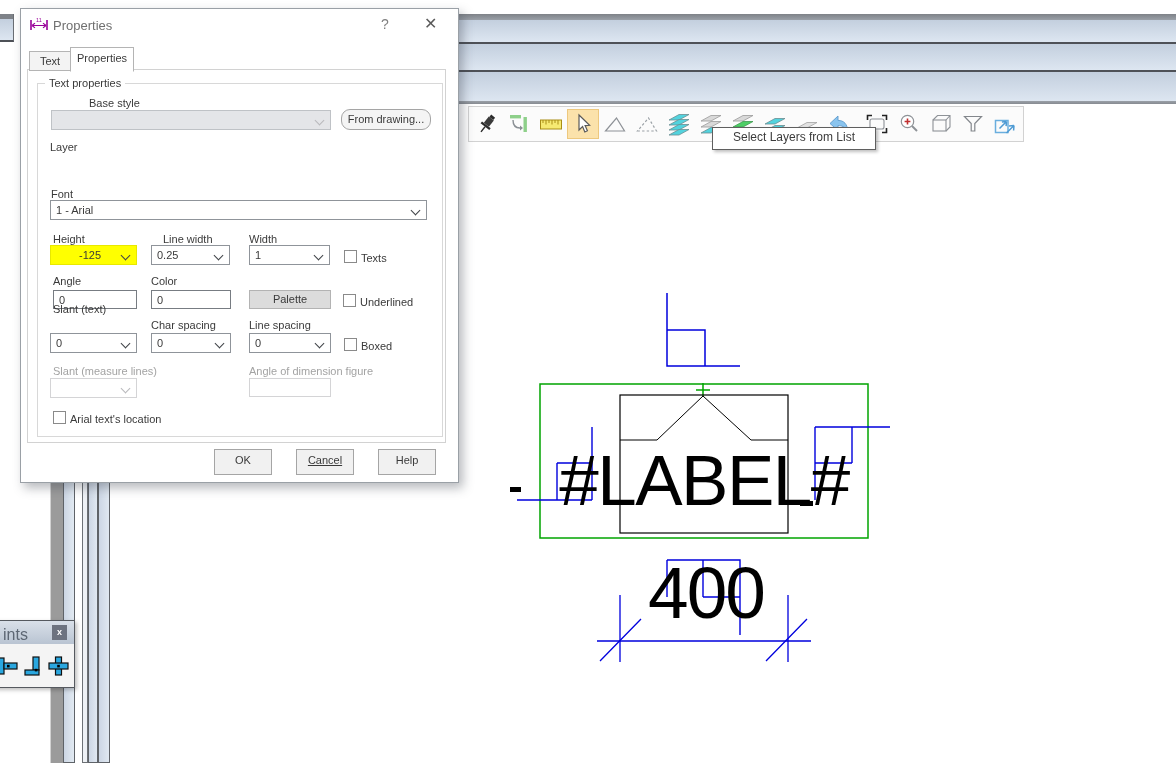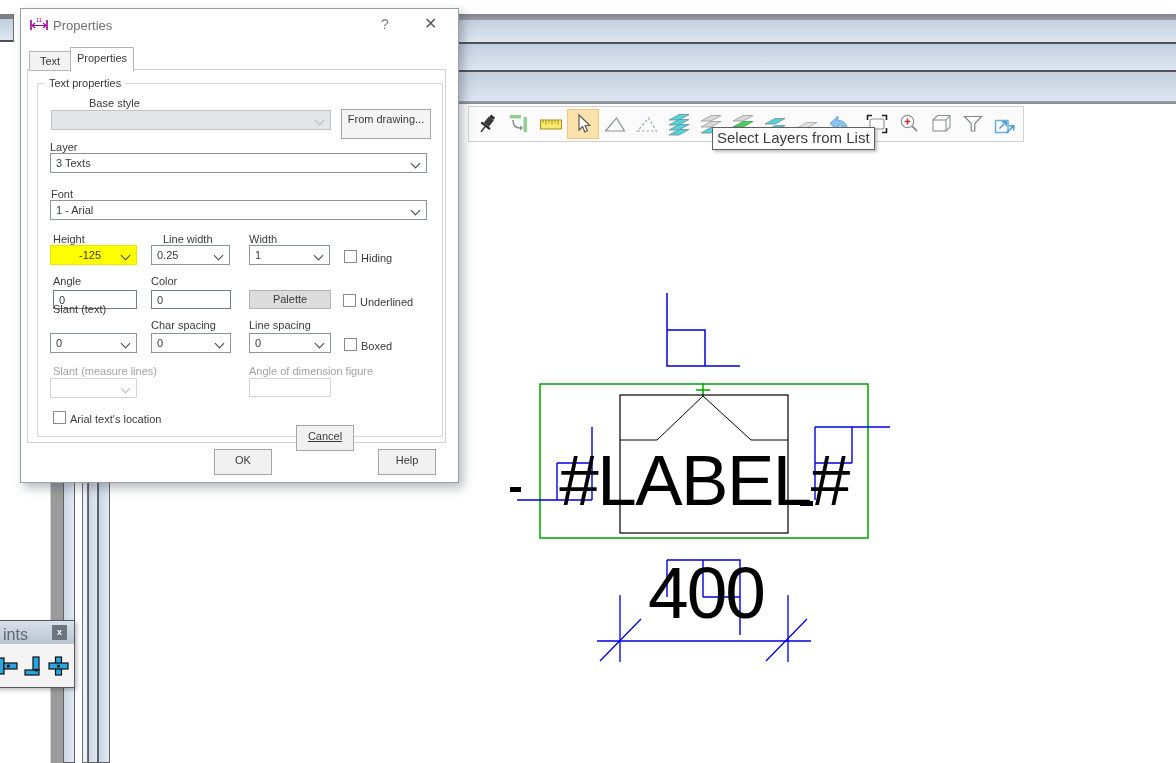--- a/index.html
+++ b/index.html
@@ -38,22 +38,22 @@
   .inputbox.dis{border-color:#d4d4d6;}
   .cb{width:13px;height:13px;border:1px solid #8a8a8a;background:#fff;box-sizing:border-box;}
   .btn{background:#f1f1f1;border:1px solid #a5a5a5;text-align:center;line-height:20px;height:26px;box-sizing:border-box;cursor:default;}
   .btn.flat{background:#dcdcdc;border-color:#b3b3b3;}
   
   .toolbar{left:468px;top:106px;height:34px;display:flex;align-items:center;gap:2px;padding:0 3px;
            background:#fbfbfb;border:1px solid #d2d2d2;z-index:4;}
   .tool{width:30px;height:28px;display:flex;align-items:center;justify-content:center;}
   .tool.active{background:#fbe2ab;outline:1px solid #edc87e;}
   .tool.gap{margin-left:6px;}
-  .tooltip{left:712px;top:127px;height:21px;line-height:19px;padding:0 4px;background:#fff;
-           border:1px solid #5f5f5f;box-shadow:2px 2px 3px rgba(0,0,0,.25);font-size:15px;color:#3c3c3c;z-index:6;white-space:nowrap;}
+  .tooltip{left:712px;top:127px;height:21px;line-height:19px;padding:0 20px;background:#fff;
+           border:1px solid #5f5f5f;box-shadow:2px 2px 3px rgba(0,0,0,.25);font-size:12px;color:#3c3c3c;z-index:6;white-space:nowrap;}
   
   .pts-panel{left:-16px;top:620px;width:89px;height:66px;background:#f0f0f0;border:1px solid #55595f;z-index:5;box-shadow:2px 2px 4px rgba(0,0,0,.25);}
   .pts-title{left:0;right:0;top:0;height:23px;background:linear-gradient(#d9e0e9,#b9c4d2);}
   .pts-title-text{left:18px;top:5px;font-size:16px;color:#5d6774;}
   .pts-close{right:7px;top:4px;width:15px;height:15px;background:#6d7380;color:#fff;font-size:9px;font-weight:bold;text-align:center;line-height:14px;}
   .pts-body{left:0;right:0;top:23px;bottom:0;background:#f4f4f4;display:flex;align-items:center;justify-content:flex-end;gap:4px;padding-right:5px;box-sizing:border-box;}
   
   .cad-label{left:540px;top:445px;width:328px;text-align:center;font-size:71px;letter-spacing:-1.5px;line-height:1;color:#000;z-index:1;}
   .cad-dim{left:630px;top:556px;width:152px;text-align:center;font-size:73px;letter-spacing:-2px;line-height:1;color:#000;z-index:1;}
   svg{display:block;}
@@ -264,27 +264,23 @@
   <div class="abs tab active" style="left:49px;top:38px;width:62px;height:23px;">Properties</div>
   <div class="abs tabpage"></div>
   <div class="abs groupbox"></div>
   <div class="abs legend">Text properties</div>
 
   <div class="abs lbl" style="left:30px;top:88px;padding-left:38px;">Base style</div>
   <div class="abs combo dis" style="left:30px;top:101px;width:280px;">
     <span></span>
     <i class="chev"></i>
   </div>
-  <div class="abs btn" style="left:320px;top:100px;width:90px;height:30px;line-height:19px;background:#f4f4f4;">From drawing...</div>
+  <div class="abs btn" style="left:320px;top:100px;width:90px;height:21px;line-height:19px;background:#f4f4f4;border-radius:9px;">From drawing...</div>
 
   <div class="abs lbl" style="left:29px;top:132px;">Layer</div>
-  <div class="abs combo" style="left:29px;top:144px;width:377px;">
-    <span>3 Texts</span>
-    <i class="chev"></i>
-  </div>
 
   <div class="abs lbl" style="left:30px;top:179px;">Font</div>
   <div class="abs combo" style="left:29px;top:191px;width:377px;">
     <span>1 - Arial</span>
     <i class="chev"></i>
   </div>
 
   <div class="abs lbl" style="left:32px;top:224px;">Height</div>
   <div class="abs combo hl" style="left:29px;top:236px;width:87px;padding-left:28px;">
     <span>-125</span>
@@ -294,21 +290,21 @@
   <div class="abs combo" style="left:130px;top:236px;width:79px;">
     <span>0.25</span>
     <i class="chev"></i>
   </div>
   <div class="abs lbl" style="left:228px;top:224px;">Width</div>
   <div class="abs combo" style="left:228px;top:236px;width:81px;">
     <span>1</span>
     <i class="chev"></i>
   </div>
   <span class="abs cb" style="left:323px;top:241px;"></span>
-  <div class="abs lbl" style="left:340px;top:243px;">Hiding</div>
+  <div class="abs lbl" style="left:340px;top:243px;">Texts</div>
 
   <div class="abs lbl" style="left:32px;top:266px;">Angle</div>
   <div class="abs inputbox" style="left:32px;top:281px;width:84px;">0</div>
   <div class="abs lbl" style="left:130px;top:266px;">Color</div>
   <div class="abs inputbox" style="left:130px;top:281px;width:80px;">0</div>
   <div class="abs btn flat" style="left:228px;top:281px;width:82px;height:19px;line-height:17px;">Palette</div>
   <span class="abs cb" style="left:322px;top:285px;"></span>
   <div class="abs lbl" style="left:339px;top:287px;">Underlined</div>
 
   <div class="abs lbl" style="left:32px;top:294px;">Slant (text)</div>
@@ -334,15 +330,15 @@
     <span></span>
     <i class="chev"></i>
   </div>
   <div class="abs lbl dis" style="left:228px;top:356px;">Angle of dimension figure</div>
   <div class="abs inputbox dis" style="left:228px;top:369px;width:82px;"></div>
 
   <span class="abs cb" style="left:32px;top:402px;"></span>
   <div class="abs lbl" style="left:49px;top:404px;">Arial text's location</div>
 
   <div class="abs btn" style="left:193px;top:440px;width:58px;">OK</div>
-  <div class="abs btn" style="left:275px;top:416px;width:58px;text-decoration:underline;">Cancel</div>
+  <div class="abs btn" style="left:275px;top:440px;width:58px;text-decoration:underline;">Cancel</div>
   <div class="abs btn" style="left:357px;top:440px;width:58px;">Help</div>
 </div>
 
 </body></html>

